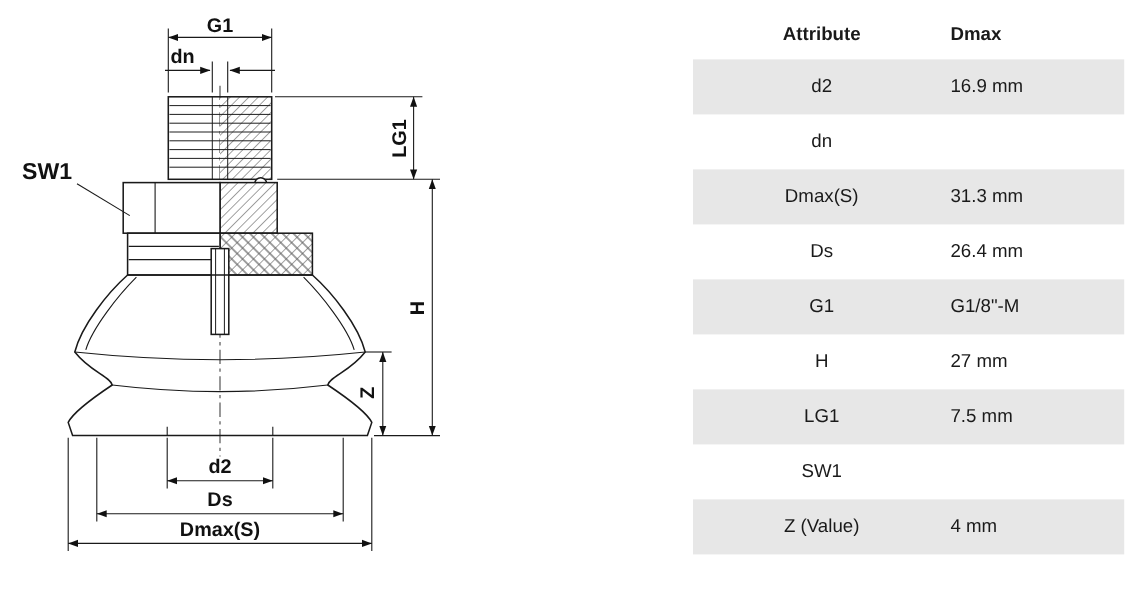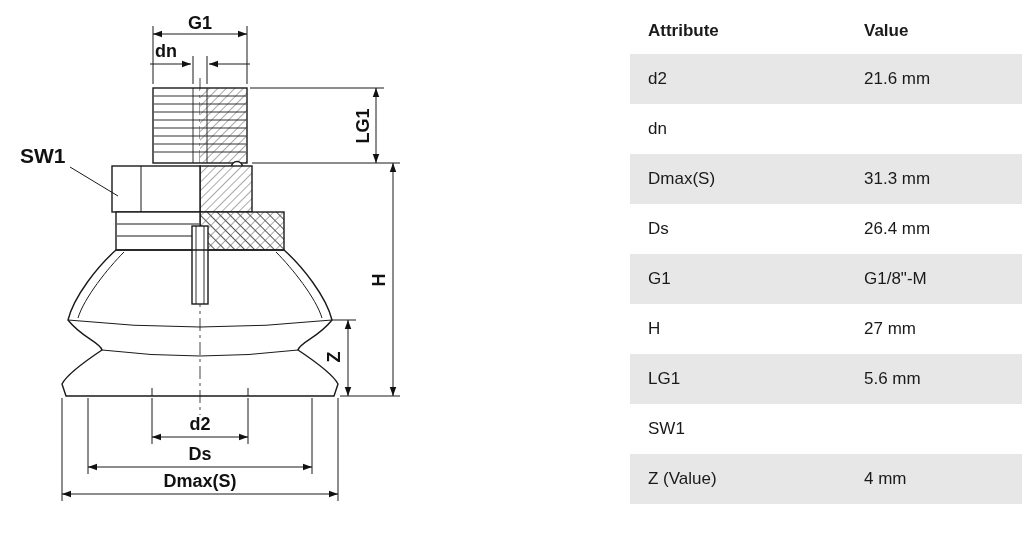--- a/index.html
+++ b/index.html
@@ -10,21 +10,21 @@
   .drawing-wrap{position:absolute;left:0;top:0;width:620px;height:535px;}
   svg text{font-family:"Liberation Sans", sans-serif;font-weight:bold;fill:#111;}
   .dimtxt{font-size:18px;}
   .bigtxt{font-size:21px;}
 
   .spec-panel{position:absolute;left:630px;top:8px;width:392px;font-size:17px;}
   .thead{display:flex;height:46px;align-items:center;font-weight:bold;background:#ffffff;}
   .trow{display:flex;height:50px;align-items:center;}
   .alt{background:#e7e7e7;}
   .tcell{padding-left:18px;white-space:nowrap;}
-  .attr{width:198px;flex:none;}
+  .attr{width:198px;flex:none;text-align:center;}
   .val{flex:1;}
 </style>
 </head>
 <body>
 
 <div class="drawing-wrap">
 <svg width="620" height="535" viewBox="0 0 620 535">
   <defs>
     <pattern id="hatch" width="6" height="6" patternUnits="userSpaceOnUse" patternTransform="rotate(45)">
       <rect width="6" height="6" fill="#ffffff"></rect>
@@ -130,26 +130,26 @@
     <text class="dimtxt" x="200" y="430" text-anchor="middle">d2</text>
     <text class="dimtxt" x="200" y="460" text-anchor="middle">Ds</text>
     <text class="dimtxt" x="200" y="487" text-anchor="middle">Dmax(S)</text>
   </g>
 </svg>
 </div>
 
 <div class="spec-panel">
   <div class="thead">
     <div class="tcell attr">Attribute</div>
-    <div class="tcell val">Value</div>
+    <div class="tcell val">Dmax</div>
   </div>
 
   <div class="trow alt">
     <div class="tcell attr">d2</div>
-    <div class="tcell val">21.6 mm</div>
+    <div class="tcell val">16.9 mm</div>
   </div>
   <div class="trow">
     <div class="tcell attr">dn</div>
   </div>
   <div class="trow alt">
     <div class="tcell attr">Dmax(S)</div>
     <div class="tcell val">31.3 mm</div>
   </div>
   <div class="trow">
     <div class="tcell attr">Ds</div>
@@ -158,21 +158,21 @@
   <div class="trow alt">
     <div class="tcell attr">G1</div>
     <div class="tcell val">G1/8"-M</div>
   </div>
   <div class="trow">
     <div class="tcell attr">H</div>
     <div class="tcell val">27 mm</div>
   </div>
   <div class="trow alt">
     <div class="tcell attr">LG1</div>
-    <div class="tcell val">5.6 mm</div>
+    <div class="tcell val">7.5 mm</div>
   </div>
   <div class="trow">
     <div class="tcell attr">SW1</div>
   </div>
   <div class="trow alt">
     <div class="tcell attr">Z (Value)</div>
     <div class="tcell val">4 mm</div>
   </div>
 </div>
 

